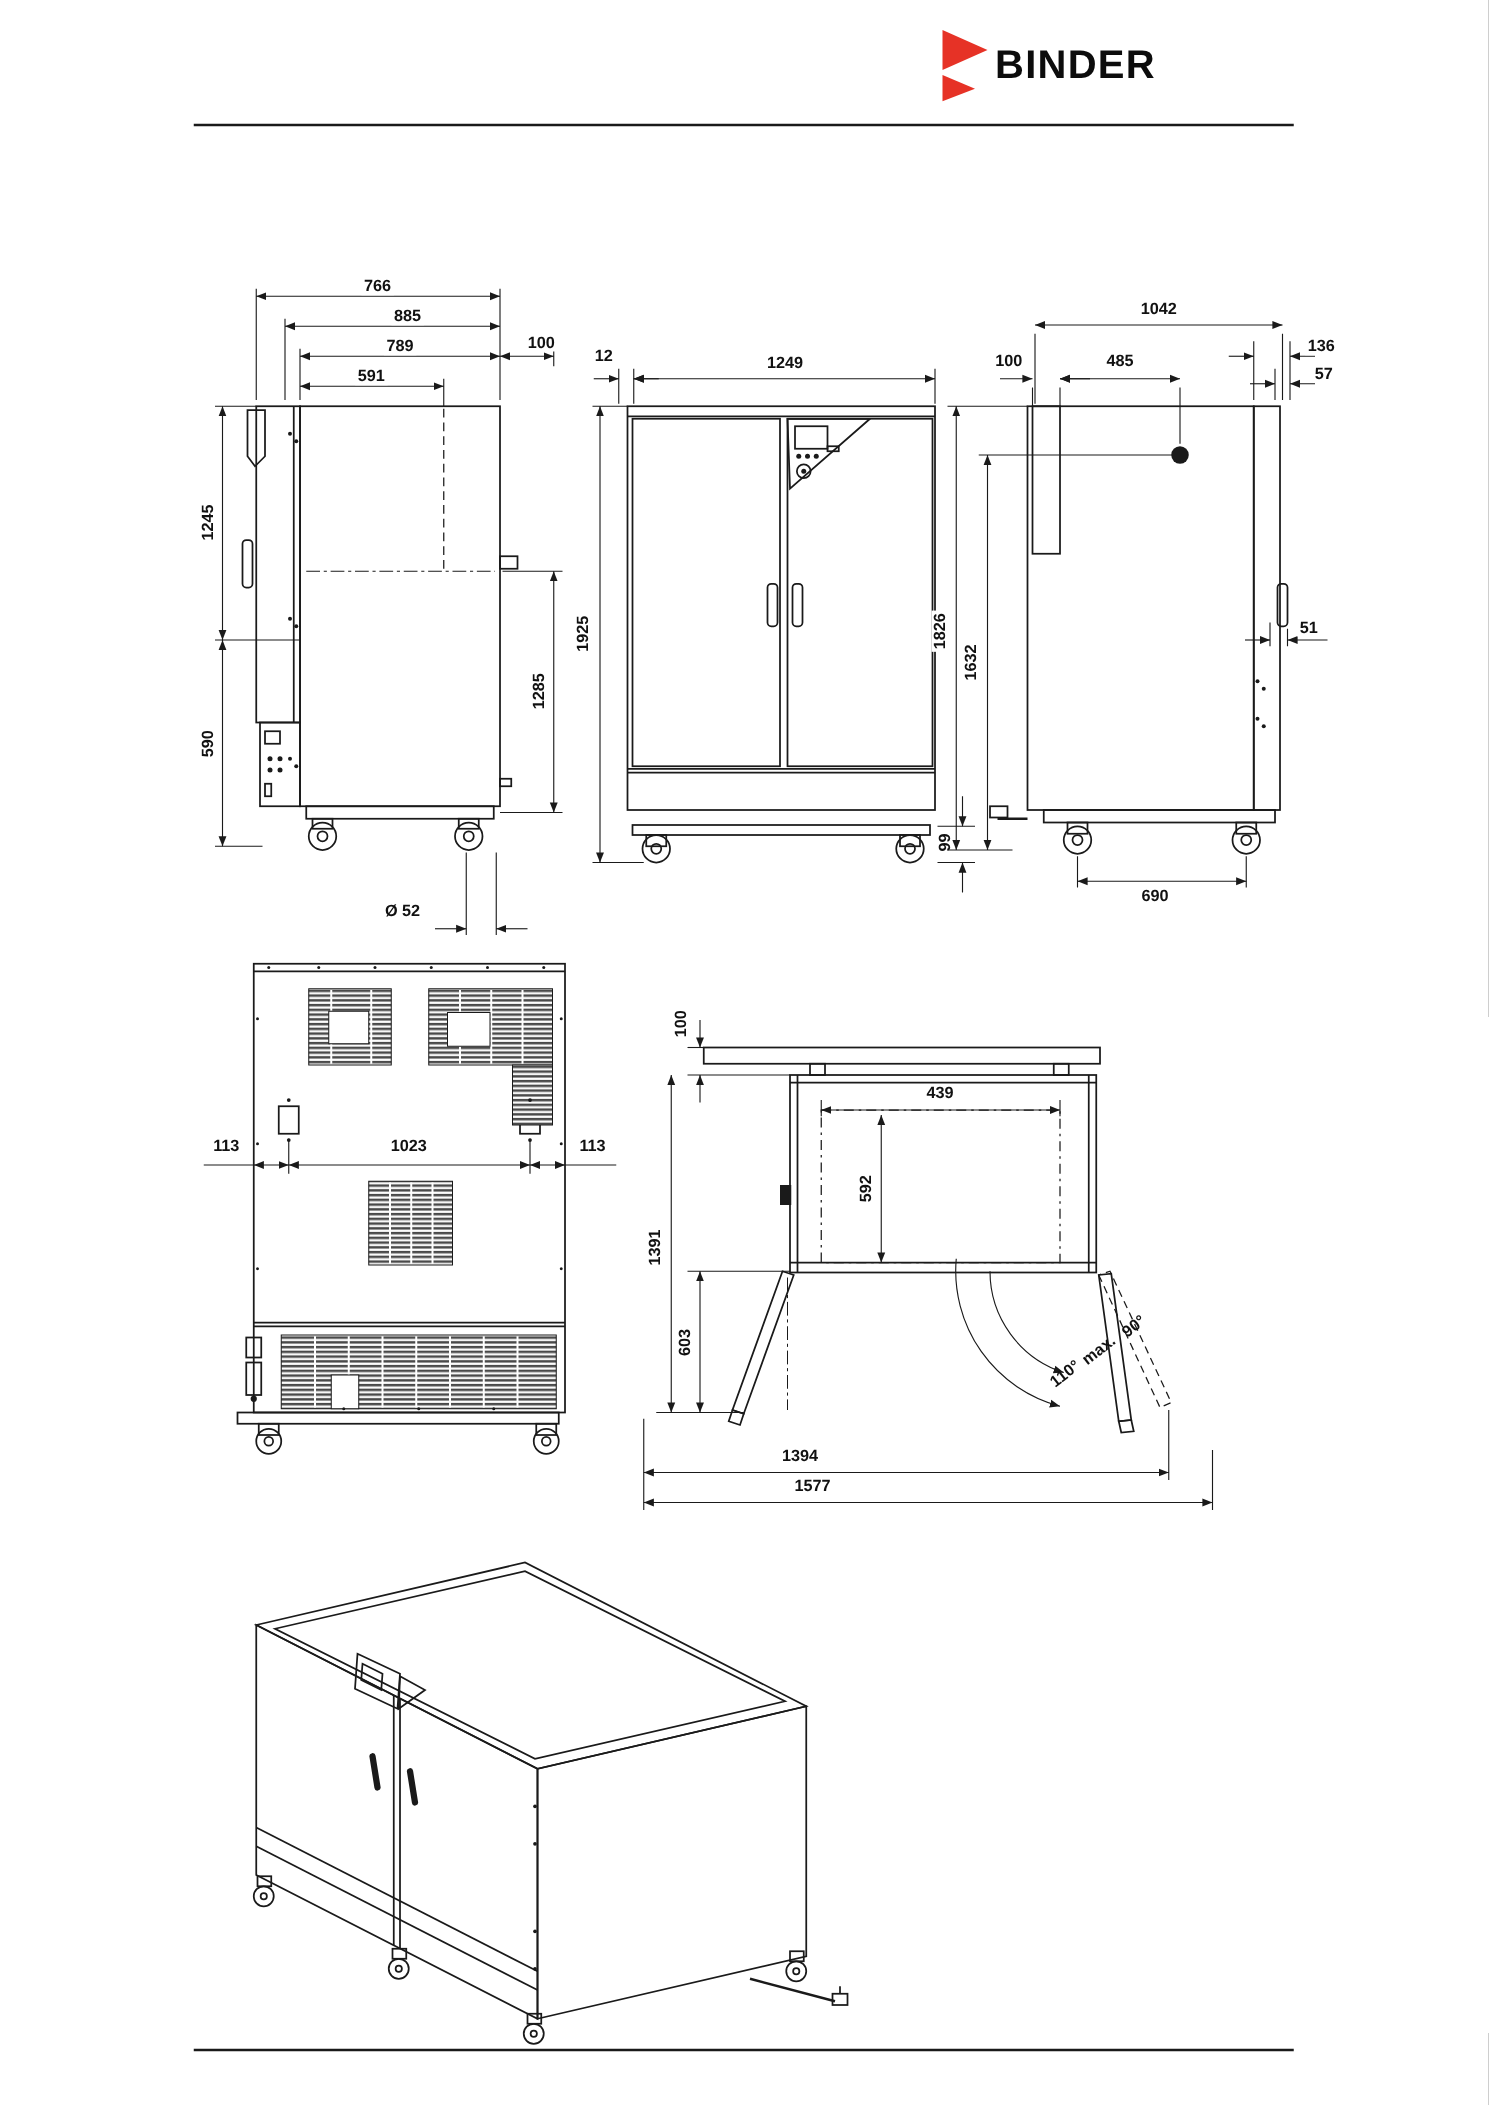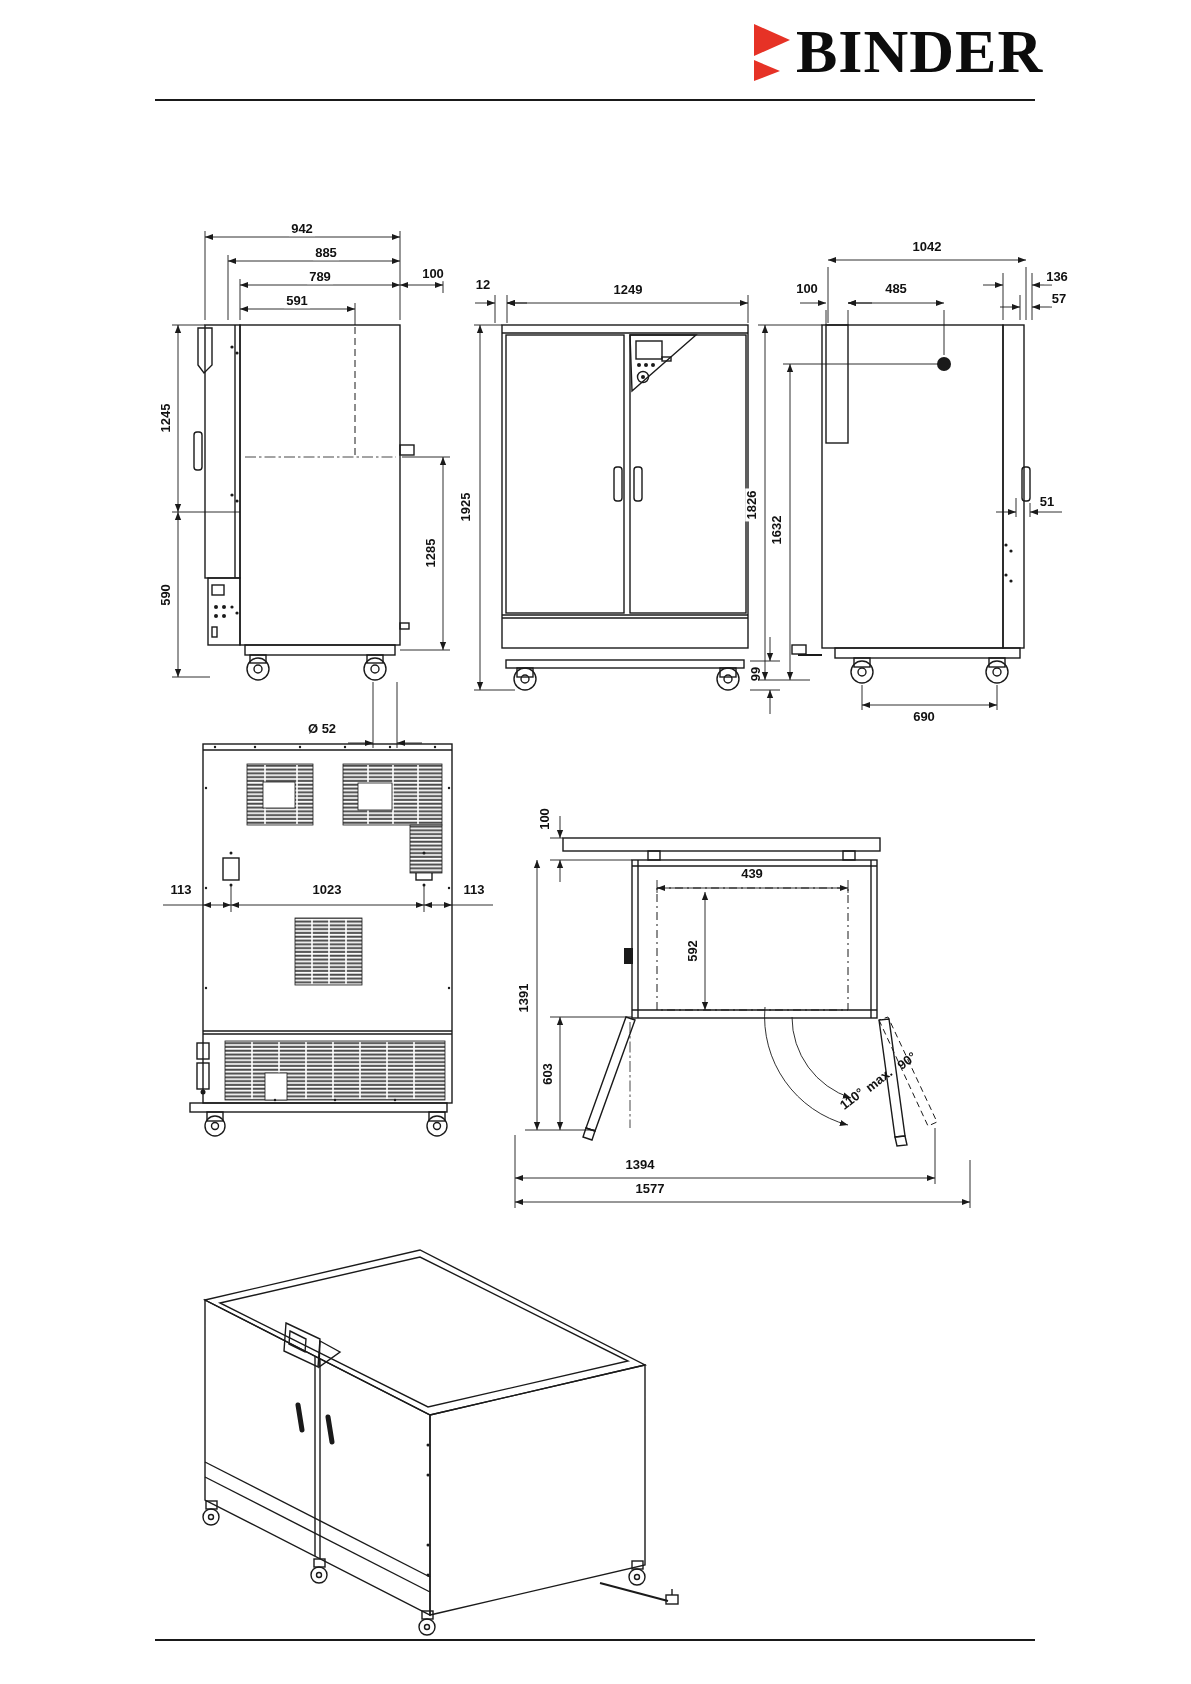--- a/index.html
+++ b/index.html
@@ -4,22 +4,22 @@
 <style>
   html,body { margin:0; padding:0; background:#888; }
   #page {
     position:relative; width:1191px; height:1684px; margin:0 auto;
     background:#ffffff; overflow:hidden;
     font-family:"Liberation Sans", sans-serif;
   }
   .rule { position:absolute; height:2px; background:#1a1a1a; }
   #logo { position:absolute; left:752px; top:20px; width:300px; height:62px; display:flex; align-items:center; }
   #logo .brand {
-    font-size:62px; font-weight:800; letter-spacing:1px; color:#0c0c0c;
-    font-family:Liberation Serif, serif; line-height:1;
+    font-size:32px; font-weight:800; letter-spacing:1px; color:#0c0c0c;
+    font-family:Liberation Sans, sans-serif; line-height:1;
   }
   .view { position:absolute; }
   .view svg { position:absolute; left:0; top:0; overflow:visible; }
   
   .ol  { fill:none; stroke:#1a1a1a; stroke-width:1.4; }
   .dl line, .dl path { fill:none; stroke:#1a1a1a; stroke-width:0.9; }
   .cl  { fill:none; stroke:#1a1a1a; stroke-width:0.8; stroke-dasharray:11 3 2.5 3; }
   .dsh { fill:none; stroke:#1a1a1a; stroke-width:1; stroke-dasharray:7 4; }
   .dt circle { fill:#1a1a1a; stroke:none; }
   .gr  { stroke:#1a1a1a; stroke-width:0.8; }
@@ -112,21 +112,21 @@
         <circle cx="82" cy="412" r="1.6"></circle>
           <circle cx="87" cy="418" r="1.6"></circle>
         <circle cx="66" cy="412" r="2"></circle>
           <circle cx="66" cy="421" r="2"></circle>
         <circle cx="74" cy="412" r="2"></circle>
           <circle cx="74" cy="421" r="2"></circle>
       </g>
       <line class="cl" x1="95" y1="262" x2="246" y2="262"></line>
       <line class="dsh" x1="205" y1="132" x2="205" y2="262"></line>
     </svg>
-    <span class="dim" style="left:152px;top:34px">942</span>
+    <span class="dim" style="left:152px;top:34px">766</span>
     <span class="dim" style="left:176px;top:58px">885</span>
     <span class="dim" style="left:170px;top:82px">789</span>
     <span class="dim" style="left:147px;top:106px">591</span>
     <span class="dim" style="left:283px;top:79px">100</span>
     <span class="dim v" style="left:16px;top:223px">1245</span>
     <span class="dim v" style="left:16px;top:400px">590</span>
     <span class="dim v" style="left:281px;top:358px">1285</span>
     <span class="dim" style="left:172px;top:534px">Ø 52</span>
   </div>
 
@@ -240,21 +240,21 @@
     <span class="dim" style="left:107px;top:74px">100</span>
     <span class="dim" style="left:196px;top:74px">485</span>
     <span class="dim" style="left:357px;top:62px">136</span>
     <span class="dim" style="left:359px;top:84px">57</span>
     <span class="dim v" style="left:52px;top:290px">1826</span>
     <span class="dim v" style="left:77px;top:315px">1632</span>
     <span class="dim" style="left:347px;top:287px">51</span>
     <span class="dim" style="left:224px;top:502px">690</span>
   </div>
 
-  <div class="view" style="left:85px;top:688px;width:400px;height:465px;">
+  <div class="view" style="left:85px;top:715px;width:400px;height:465px;">
     <svg width="400" height="465" viewBox="0 0 400 465">
       <g class="dl">
         <line x1="146" y1="196" x2="146" y2="224"></line>
         <line x1="339" y1="196" x2="339" y2="224"></line>
         <line x1="78" y1="217" x2="118" y2="217"></line>
         <line x1="118" y1="217" x2="146" y2="217" marker-start="url(#arr)" marker-end="url(#arr)"></line>
         <line x1="146" y1="217" x2="339" y2="217" marker-start="url(#arr)" marker-end="url(#arr)"></line>
         <line x1="339" y1="217" x2="367" y2="217" marker-start="url(#arr)" marker-end="url(#arr)"></line>
         <line x1="367" y1="217" x2="408" y2="217"></line>
       </g>

